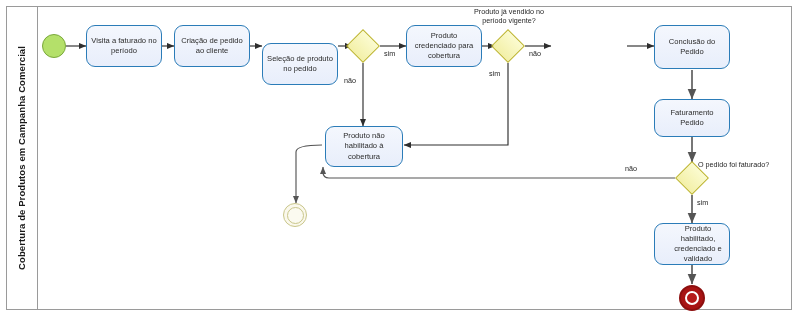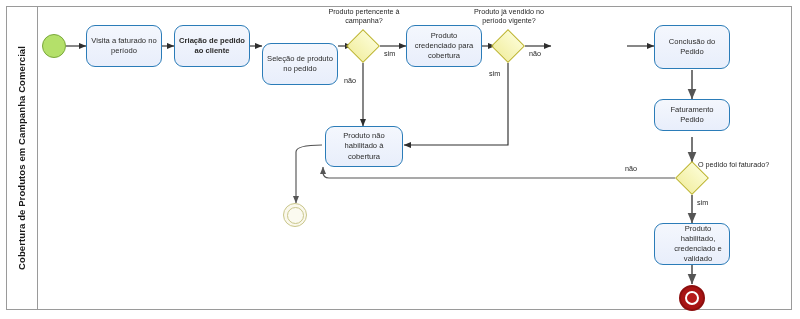--- a/index.html
+++ b/index.html
@@ -135,38 +135,38 @@
     </div>
 
   <div class="node event ev-end" style="left:679px;top:285px;">
       <i></i>
     </div>
 
   <div class="node task" style="left:86px;top:25px;width:76px;height:42px;">
     <span>Visita a faturado no período</span>
   </div>
 
-  <div class="node task" style="left:174px;top:25px;width:76px;height:42px;font-weight:bold;">
+  <div class="node task" style="left:174px;top:25px;width:76px;height:42px;">
     <span>Criação de pedido ao cliente</span>
   </div>
 
   <div class="node task" style="left:262px;top:25px;width:76px;height:42px;margin-top:18px;">
     <span>Seleção de produto no pedido</span>
   </div>
 
   <div class="node task" style="left:406px;top:25px;width:76px;height:42px;">
     <span>Produto credenciado para cobertura</span>
   </div>
 
 
   <div class="node task" style="left:654px;top:25px;width:76px;height:44px;">
     <span>Conclusão do Pedido</span>
   </div>
 
-  <div class="node task" style="left:654px;top:99px;width:76px;height:32px;">
+  <div class="node task" style="left:654px;top:99px;width:76px;height:38px;">
     <span>Faturamento Pedido</span>
   </div>
 
   <div class="node task" style="left:325px;top:126px;width:78px;height:41px;">
     <span>Produto não habilitado à cobertura</span>
   </div>
 
   <div class="node task" style="left:654px;top:223px;width:76px;height:42px;padding-left:15px;">
     <span>Produto habilitado, credenciado e validado</span>
   </div>
@@ -176,21 +176,20 @@
   </div>
 
   <div class="node gateway" style="left:491px;top:29px;">
     <div class="gw-shape"></div>
   </div>
 
   <div class="node gateway" style="left:675px;top:161px;">
     <div class="gw-shape"></div>
   </div>
 
-  <div class="lbl wrap" style="left:320px;top:7px;width:88px;">Produto pertencente à campanha?</div>
 
   <div class="lbl wrap" style="left:463px;top:7px;width:92px;">Produto já vendido no período vigente?</div>
 
   <div class="lbl" style="left:698px;top:160px;">O pedido foi faturado?</div>
 
   <div class="lbl" style="left:384px;top:49px;">sim</div>
 
   <div class="lbl" style="left:344px;top:76px;">não</div>
 
   <div class="lbl" style="left:529px;top:49px;">não</div>

